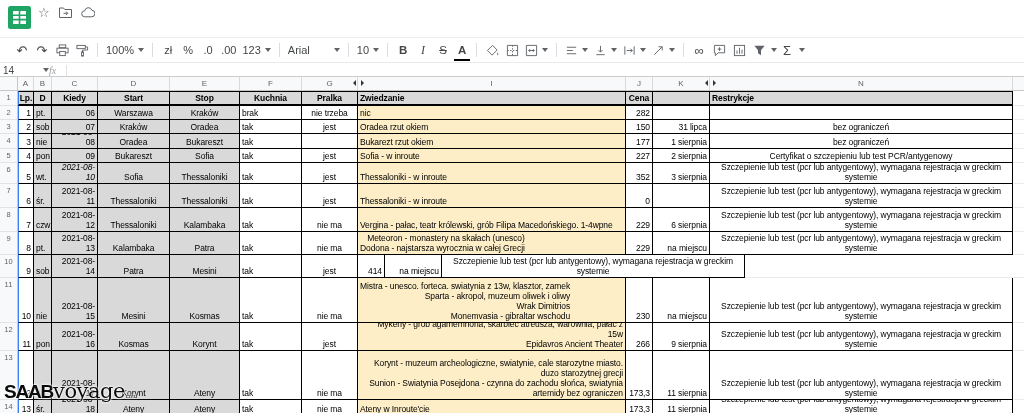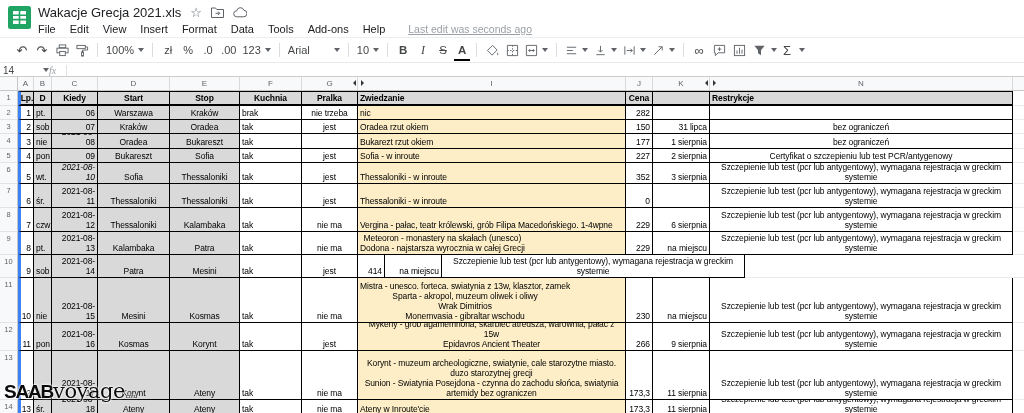--- a/index.html
+++ b/index.html
@@ -54,23 +54,23 @@
   .hmark::before{content:"";position:absolute;left:0;top:0;border:3.5px solid transparent;border-right-color:#333;border-left-width:0;}
   .hmark::after{content:"";position:absolute;right:0;top:0;border:3.5px solid transparent;border-left-color:#333;border-right-width:0;}
 
   .sheet-row{display:flex;}
   .gut{width:18px;background:#f8f9fa;border-right:1px solid #c6c6c6;border-bottom:1px solid #e3e3e3;
        box-sizing:border-box;font-size:7.5px;color:#5f6368;display:flex;justify-content:center;
        align-items:flex-start;padding-top:2px;}
   .cell{box-sizing:border-box;border-right:1px solid #000;border-bottom:1px solid #000;
         display:flex;align-items:flex-end;padding:0 2px 1px 2px;font-size:8.5px;line-height:10px;
         white-space:pre-line;overflow:hidden;color:#000;letter-spacing:-0.1px;}
-  .cell.first{border-left:3px solid #3b82f6;}
+  .cell.first{border-left:1px solid #3b82f6;}
   .hdr .cell{font-weight:bold;background:#d9d9d9;border-top:1px solid #000;border-bottom-width:2px;}
-  .al{justify-content:flex-start;text-align:center;}
+  .al{justify-content:flex-start;text-align:right;}
   .ac{justify-content:center;text-align:center;}
   .ar{justify-content:flex-end;text-align:right;}
   .bg-grey{background:#d9d9d9;}
   .bg-yellow{background:#fdeec7;}
   .filler{flex:1;border-bottom:1px solid #ebebeb;}
 
   
   .watermark{position:absolute;left:4px;top:379px;z-index:6;color:#0a0a0a;white-space:nowrap;
              text-shadow:0 0 2px #fff,0 0 3px #fff,0 0 1px #fff;}
   .wm-bold{font-weight:900;font-size:19px;letter-spacing:-1.2px;}
@@ -85,46 +85,33 @@
   <header class="titlebar">
     <div class="logo">
       <svg class="ic" width="23" height="23" viewBox="0 0 23 23">
         <rect width="23" height="23" rx="2.5" fill="#20a464"></rect>
         <rect x="5" y="5" width="13" height="13" rx="0.5" fill="#fff"></rect>
         <path d="M5 9.3 H18 M5 13.6 H18 M11.5 5 V18" stroke="#20a464" stroke-width="1.6" fill="none"></path>
       </svg>
     </div>
     <div class="tb-right">
       <div class="title-row">
-        <span class="doc-title">Wakacje Grecja 2021.xls</span>
         <span class="doc-icon glyph">☆</span>
         <span class="doc-icon">
           <svg class="ic" width="13" height="11" viewBox="0 0 13 11">
             <path d="M0.5 1 h4 l1.3 1.5 h6.7 v8 h-12 z" fill="none" stroke="#5f6368"></path>
             <path d="M4.5 6.3 h4 M7 4.5 l1.8 1.8 L7 8.1" fill="none" stroke="#5f6368"></path>
           </svg>
         </span>
         <span class="doc-icon">
           <svg class="ic" width="14" height="11" viewBox="0 0 14 11">
             <path d="M3.6 9.8 a3 3 0 0 1 0.2-6 a3.6 3.6 0 0 1 7-0.6 a2.7 2.7 0 0 1-0.4 6.6 Z" fill="none" stroke="#5f6368"></path>
           </svg>
         </span>
       </div>
-      <nav class="menu-bar">
-        <span class="menu-item">File</span>
-          <span class="menu-item">Edit</span>
-          <span class="menu-item">View</span>
-          <span class="menu-item">Insert</span>
-          <span class="menu-item">Format</span>
-          <span class="menu-item">Data</span>
-          <span class="menu-item">Tools</span>
-          <span class="menu-item">Add-ons</span>
-          <span class="menu-item">Help</span>
-          <span class="last-edit">Last edit was seconds ago</span>
-      </nav>
     </div>
   </header>
 
   <div class="toolbar">
     <span class="tbtn glyph">↶</span>
     <span class="tbtn glyph">↷</span>
     <span class="tbtn">
       <svg class="ic" width="13" height="13" viewBox="0 0 14 14">
           <rect x="3.5" y="1" width="7" height="3" fill="none" stroke="#5f6368"></rect>
           <rect x="1" y="4.5" width="12" height="5" fill="none" stroke="#5f6368"></rect>

